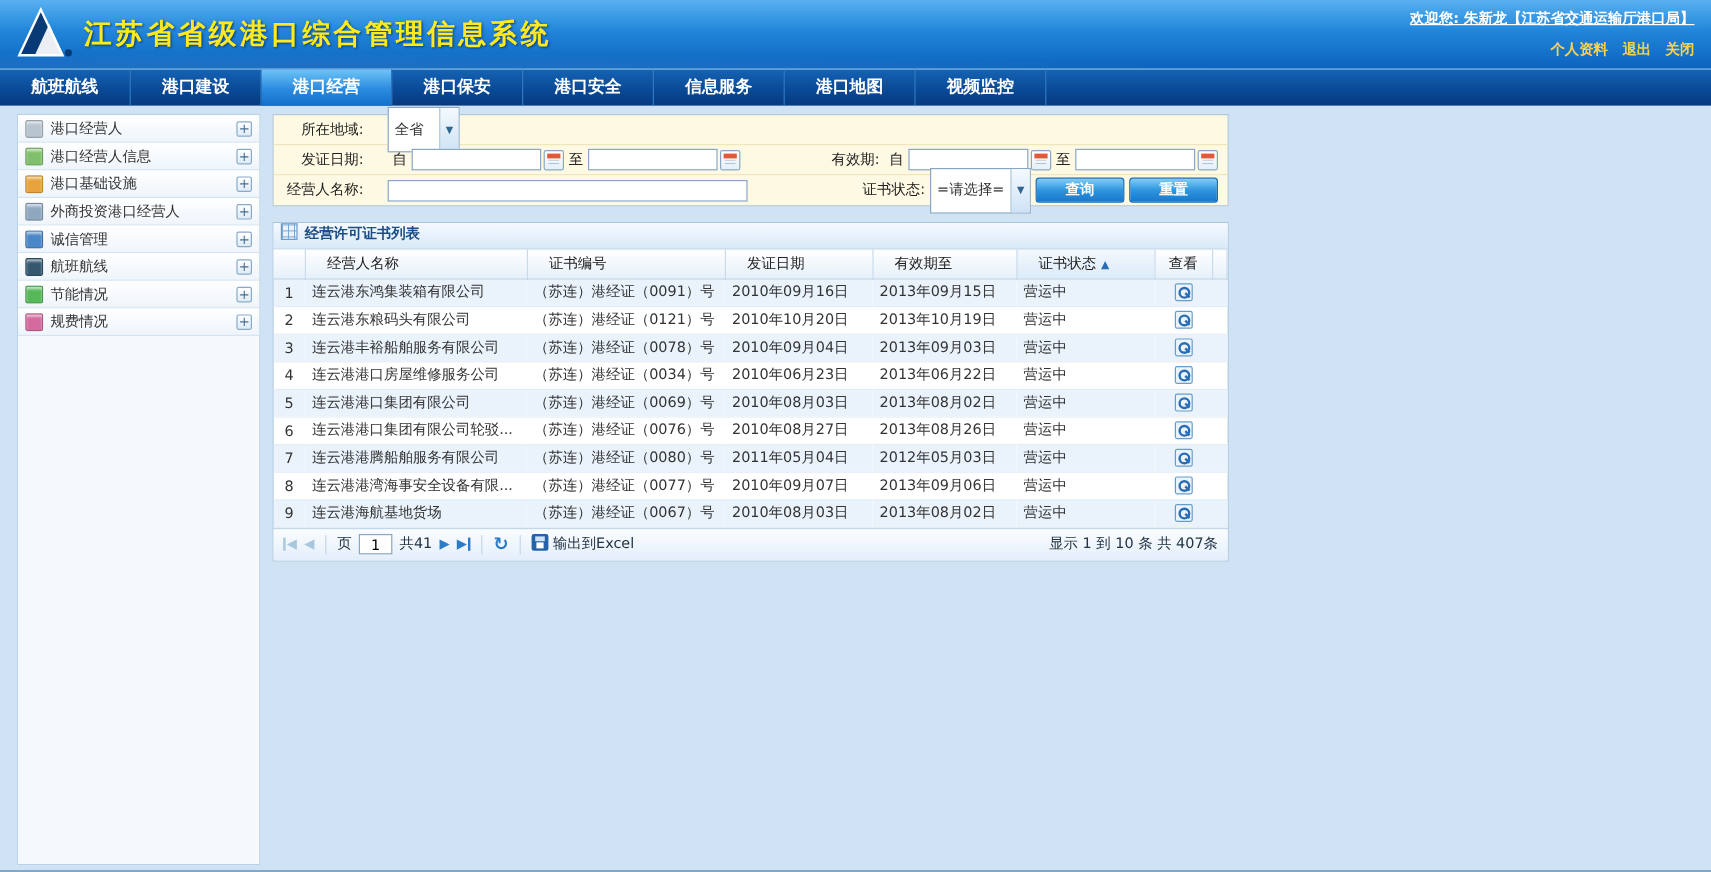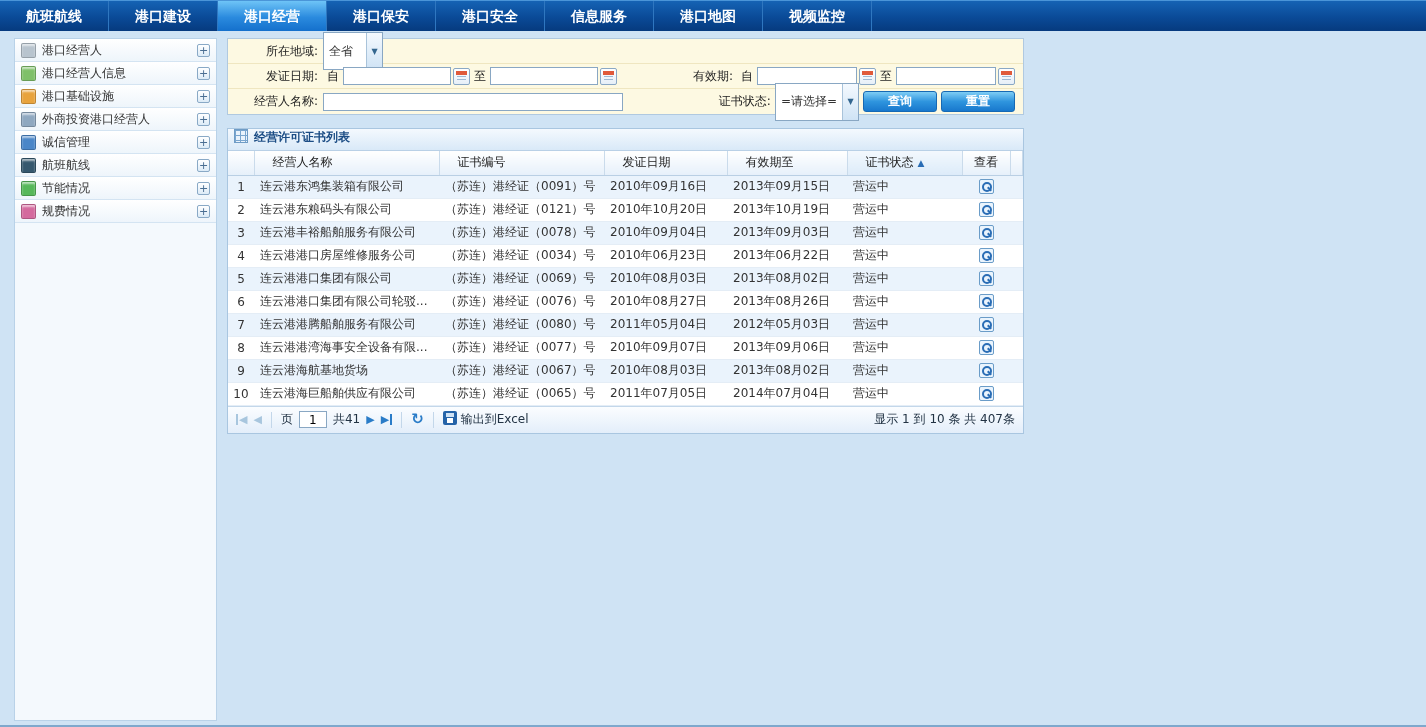--- a/index.html
+++ b/index.html
@@ -40,21 +40,21 @@
   .plus-box { width:13px; height:13px; border:1px solid #89a9c6; border-radius:2px; color:#4a6e92;
     background:linear-gradient(180deg,#ffffff,#dcebf7); font-size:11px; line-height:11px; text-align:center; cursor:pointer; }
 
   
   .main { margin-left:10px; width:797px; flex:0 0 797px; }
 
   
   .filter { border:1px solid #b0c9e0; background:#fdf9e2; }
   .f-row { display:flex; align-items:center; height:25px; border-bottom:1px solid #efe6c0; padding-right:8px; }
   .f-row:last-child { border-bottom:none; }
-  .f-label { width:95px; text-align:right; padding-right:5px; color:#222; flex:0 0 95px; }
+  .f-label { width:95px; text-align:right; padding-right:20px; color:#222; flex:0 0 95px; }
   .f-mini { margin:0 4px; color:#222; }
   .txt { height:18px; border:1px solid #89a7c3; background:#fff; font-size:12px; padding:0 3px;
     font-family:"DejaVu Sans","Liberation Sans",sans-serif; }
   .w-date { width:108px; } .w-date2 { width:100px; } .w-name { width:300px; }
   .cal { display:inline-block; width:17px; height:17px; border:1px solid #8aa8c5; margin-left:2px; border-radius:2px;
     background:linear-gradient(180deg,#ffffff,#e6eff8); position:relative; cursor:pointer; vertical-align:middle; }
   .cal::before { content:""; position:absolute; top:2px; left:2px; right:2px; height:4px; background:#e05a3a; }
   .cal::after { content:""; position:absolute; bottom:3px; left:3px; right:3px; height:5px;
     background:linear-gradient(#9fb9d2 1px,transparent 1px) 0 0/4px 3px; }
   .combo { display:inline-flex; align-items:center; border:1px solid #89a7c3; background:#fff; height:38px; cursor:pointer; }
@@ -105,20 +105,38 @@
   .save-icon::before { content:""; position:absolute; top:2px; left:3px; right:3px; height:4px; background:#cfe2f4; }
   .save-icon::after { content:""; position:absolute; bottom:2px; left:4px; right:4px; height:5px; background:#ffffff; }
   .export { display:flex; align-items:flex-start; cursor:pointer; }
   .pg-summary { margin-left:auto; color:#234; }
 </style>
 </head>
 <body>
 
 <div class="page">
 
+  <div class="header">
+    <div class="logo">
+      <svg width="46" height="42" viewBox="0 0 46 42">
+        <polygon points="2,40 20,2 38,40" fill="#083a75" stroke="#ffffff" stroke-width="2"></polygon>
+        <polygon points="15,40 27,14 39,40" fill="#ffffff" opacity="0.92"></polygon>
+        <circle cx="43" cy="38" r="3" fill="#083a75"></circle>
+      </svg>
+    </div>
+    <div class="app-title">江苏省省级港口综合管理信息系统</div>
+    <div class="header-right">
+      <div class="welcome">欢迎您: 朱新龙【江苏省交通运输厅港口局】</div>
+      <div class="header-links">
+        <span>个人资料</span>
+        <span>退出</span>
+        <span>关闭</span>
+      </div>
+    </div>
+  </div>
 
   <div class="nav">
     <div class="nav-tab">航班航线</div>
     <div class="nav-tab">港口建设</div>
     <div class="nav-tab active">港口经营</div>
     <div class="nav-tab">港口保安</div>
     <div class="nav-tab">港口安全</div>
     <div class="nav-tab">信息服务</div>
     <div class="nav-tab">港口地图</div>
     <div class="nav-tab">视频监控</div>
@@ -322,30 +340,20 @@
           <tr class="t-row">
             <td class="c-num">9</td>
             <td>连云港海航基地货场</td>
             <td>（苏连）港经证（0067）号</td>
             <td>2010年08月03日</td>
             <td>2013年08月02日</td>
             <td>营运中</td>
             <td class="c-view"><span class="view-icon"></span></td>
             <td></td>
           </tr>
-          <tr class="t-row">
-            <td class="c-num">10</td>
-            <td>连云港海巨船舶供应有限公司</td>
-            <td>（苏连）港经证（0065）号</td>
-            <td>2011年07月05日</td>
-            <td>2014年07月04日</td>
-            <td>营运中</td>
-            <td class="c-view"><span class="view-icon"></span></td>
-            <td></td>
-          </tr>
         </tbody>
           </table>
 
         <div class="pager">
           <span class="pg-btn disabled bar-l">◀</span>
           <span class="pg-btn disabled">◀</span>
           <span class="pg-sep"></span>
           <span>页</span>
           <input class="pg-input" value="1" style="">
           <span>共41</span>

